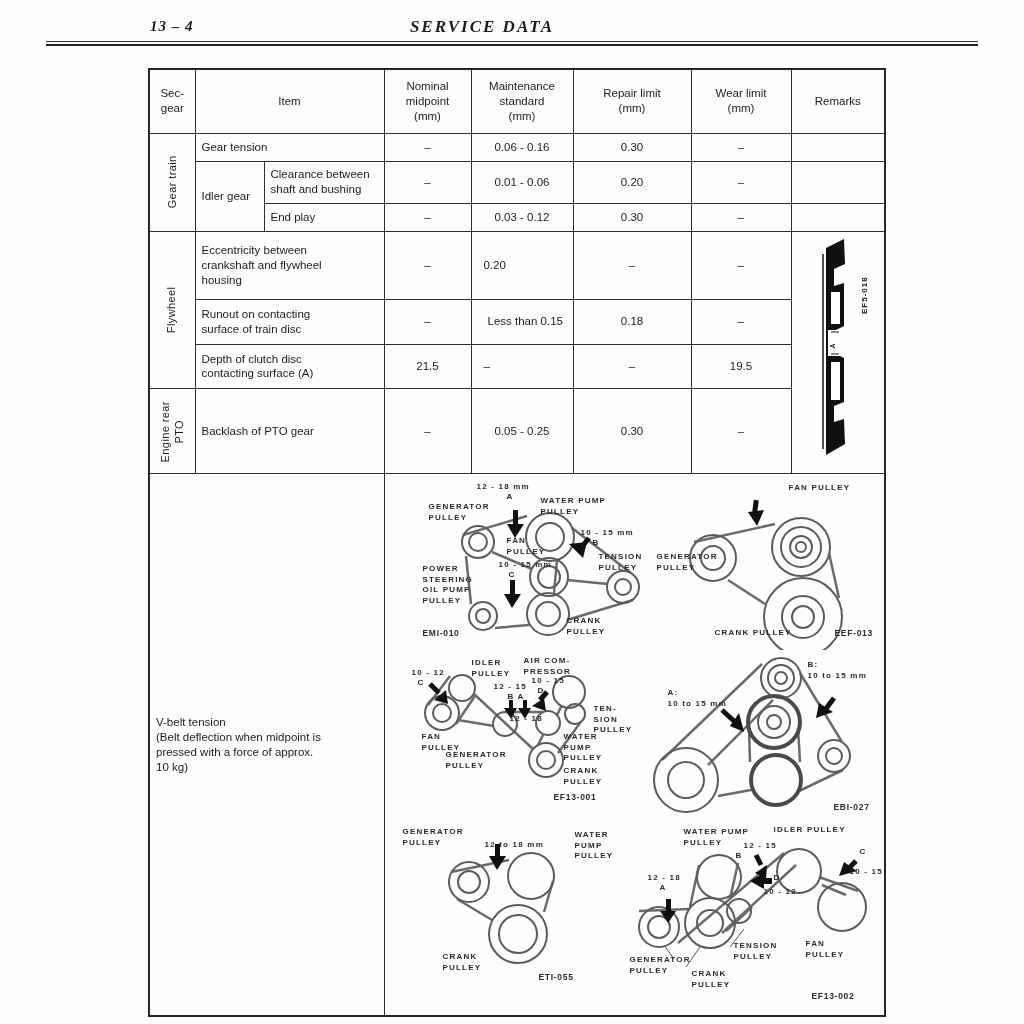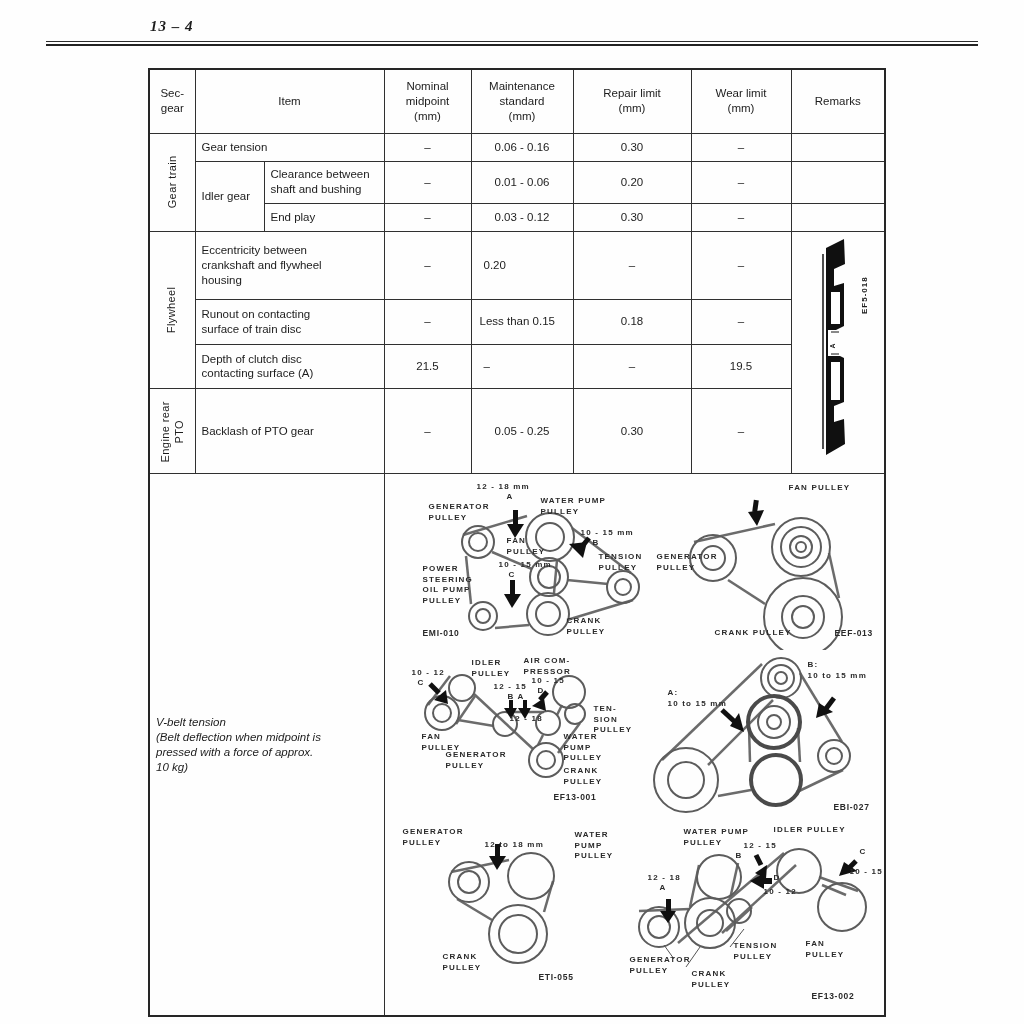--- a/index.html
+++ b/index.html
@@ -19,21 +19,21 @@
   .svc td,.svc th{border:1px solid #303030;font-size:11.5px;font-weight:normal;
                   padding:2px 6px;vertical-align:middle;line-height:1.3;}
   .svc th{text-align:center;}
   .pre{white-space:pre-line;}
   .val{text-align:center;}
   .item-cell{padding-left:10px;}
   .sec-cell{position:relative;padding:0;}
   .vert{position:absolute;inset:0;display:flex;align-items:center;justify-content:center;}
   .vert>span{transform:rotate(-90deg);white-space:pre;font-size:11px;
              letter-spacing:.4px;text-align:center;line-height:1.25;}
-  .note-cell{vertical-align:top;padding:16px 10px 0 12px;font-size:11.5px;line-height:1.55;font-style:italic;}
+  .note-cell{vertical-align:top;padding:16px 10px 0 12px;font-size:11.5px;line-height:1.55;}
   .diag-cell{padding:0;vertical-align:top;}
   .diagrams{position:relative;width:100%;height:537px;}
   .diag{position:absolute;}
   .diag svg{position:absolute;left:0;top:0;}
   .dlab{position:absolute;font-weight:bold;font-size:8px;line-height:1.3;
         letter-spacing:1.2px;white-space:pre;color:#2a2a2a;}
   .dcode{letter-spacing:.7px;font-size:8.5px;}
   .rem-cell{padding:0;position:relative;}
   .fly-wrap{position:relative;width:100%;height:100%;}
   .fly-code{position:absolute;left:40px;top:56px;width:54px;text-align:center;
@@ -44,20 +44,21 @@
   .arr{fill:#101010;}
   .arrl{stroke:#101010;stroke-width:5;fill:none;}
   .lead{stroke:#555;stroke-width:1;fill:none;}
 </style>
 </head>
 <body>
 
 <div class="page">
 
   <div class="hdr-num">13 – 4</div>
+  <div class="hdr-title">SERVICE DATA</div>
   <div class="rule1"></div>
   <div class="rule2"></div>
 
   <table class="svc">
     <colgroup>
       <col style="width:46px">
         <col style="width:69px">
         <col style="width:120px">
       <col style="width:87px">
         <col style="width:102px">
@@ -140,21 +141,21 @@
             <text x="37" y="112" transform="rotate(-90 37 112)" font-size="7" font-weight="bold" fill="#141414" text-anchor="middle">A</text>
           </svg>
           <div class="fly-code">EF5-018</div>
         </div>
       </td>
     </tr>
     <tr style="height:43px">
       <td class="item-cell pre" colspan="2">Runout on contacting
 surface of train disc</td>
       <td class="val">–</td>
-      <td style="padding-left:8px">Less than 0.15</td>
+      <td style="padding-left:16px">Less than 0.15</td>
       <td class="val">0.18</td>
       <td class="val">–</td>
     </tr>
     <tr style="height:43px">
       <td class="item-cell pre" colspan="2">Depth of clutch disc
 contacting surface (A)</td>
       <td class="val">21.5</td>
       <td style="padding-left:12px">–</td>
       <td class="val">–</td>
       <td class="val">19.5</td>

